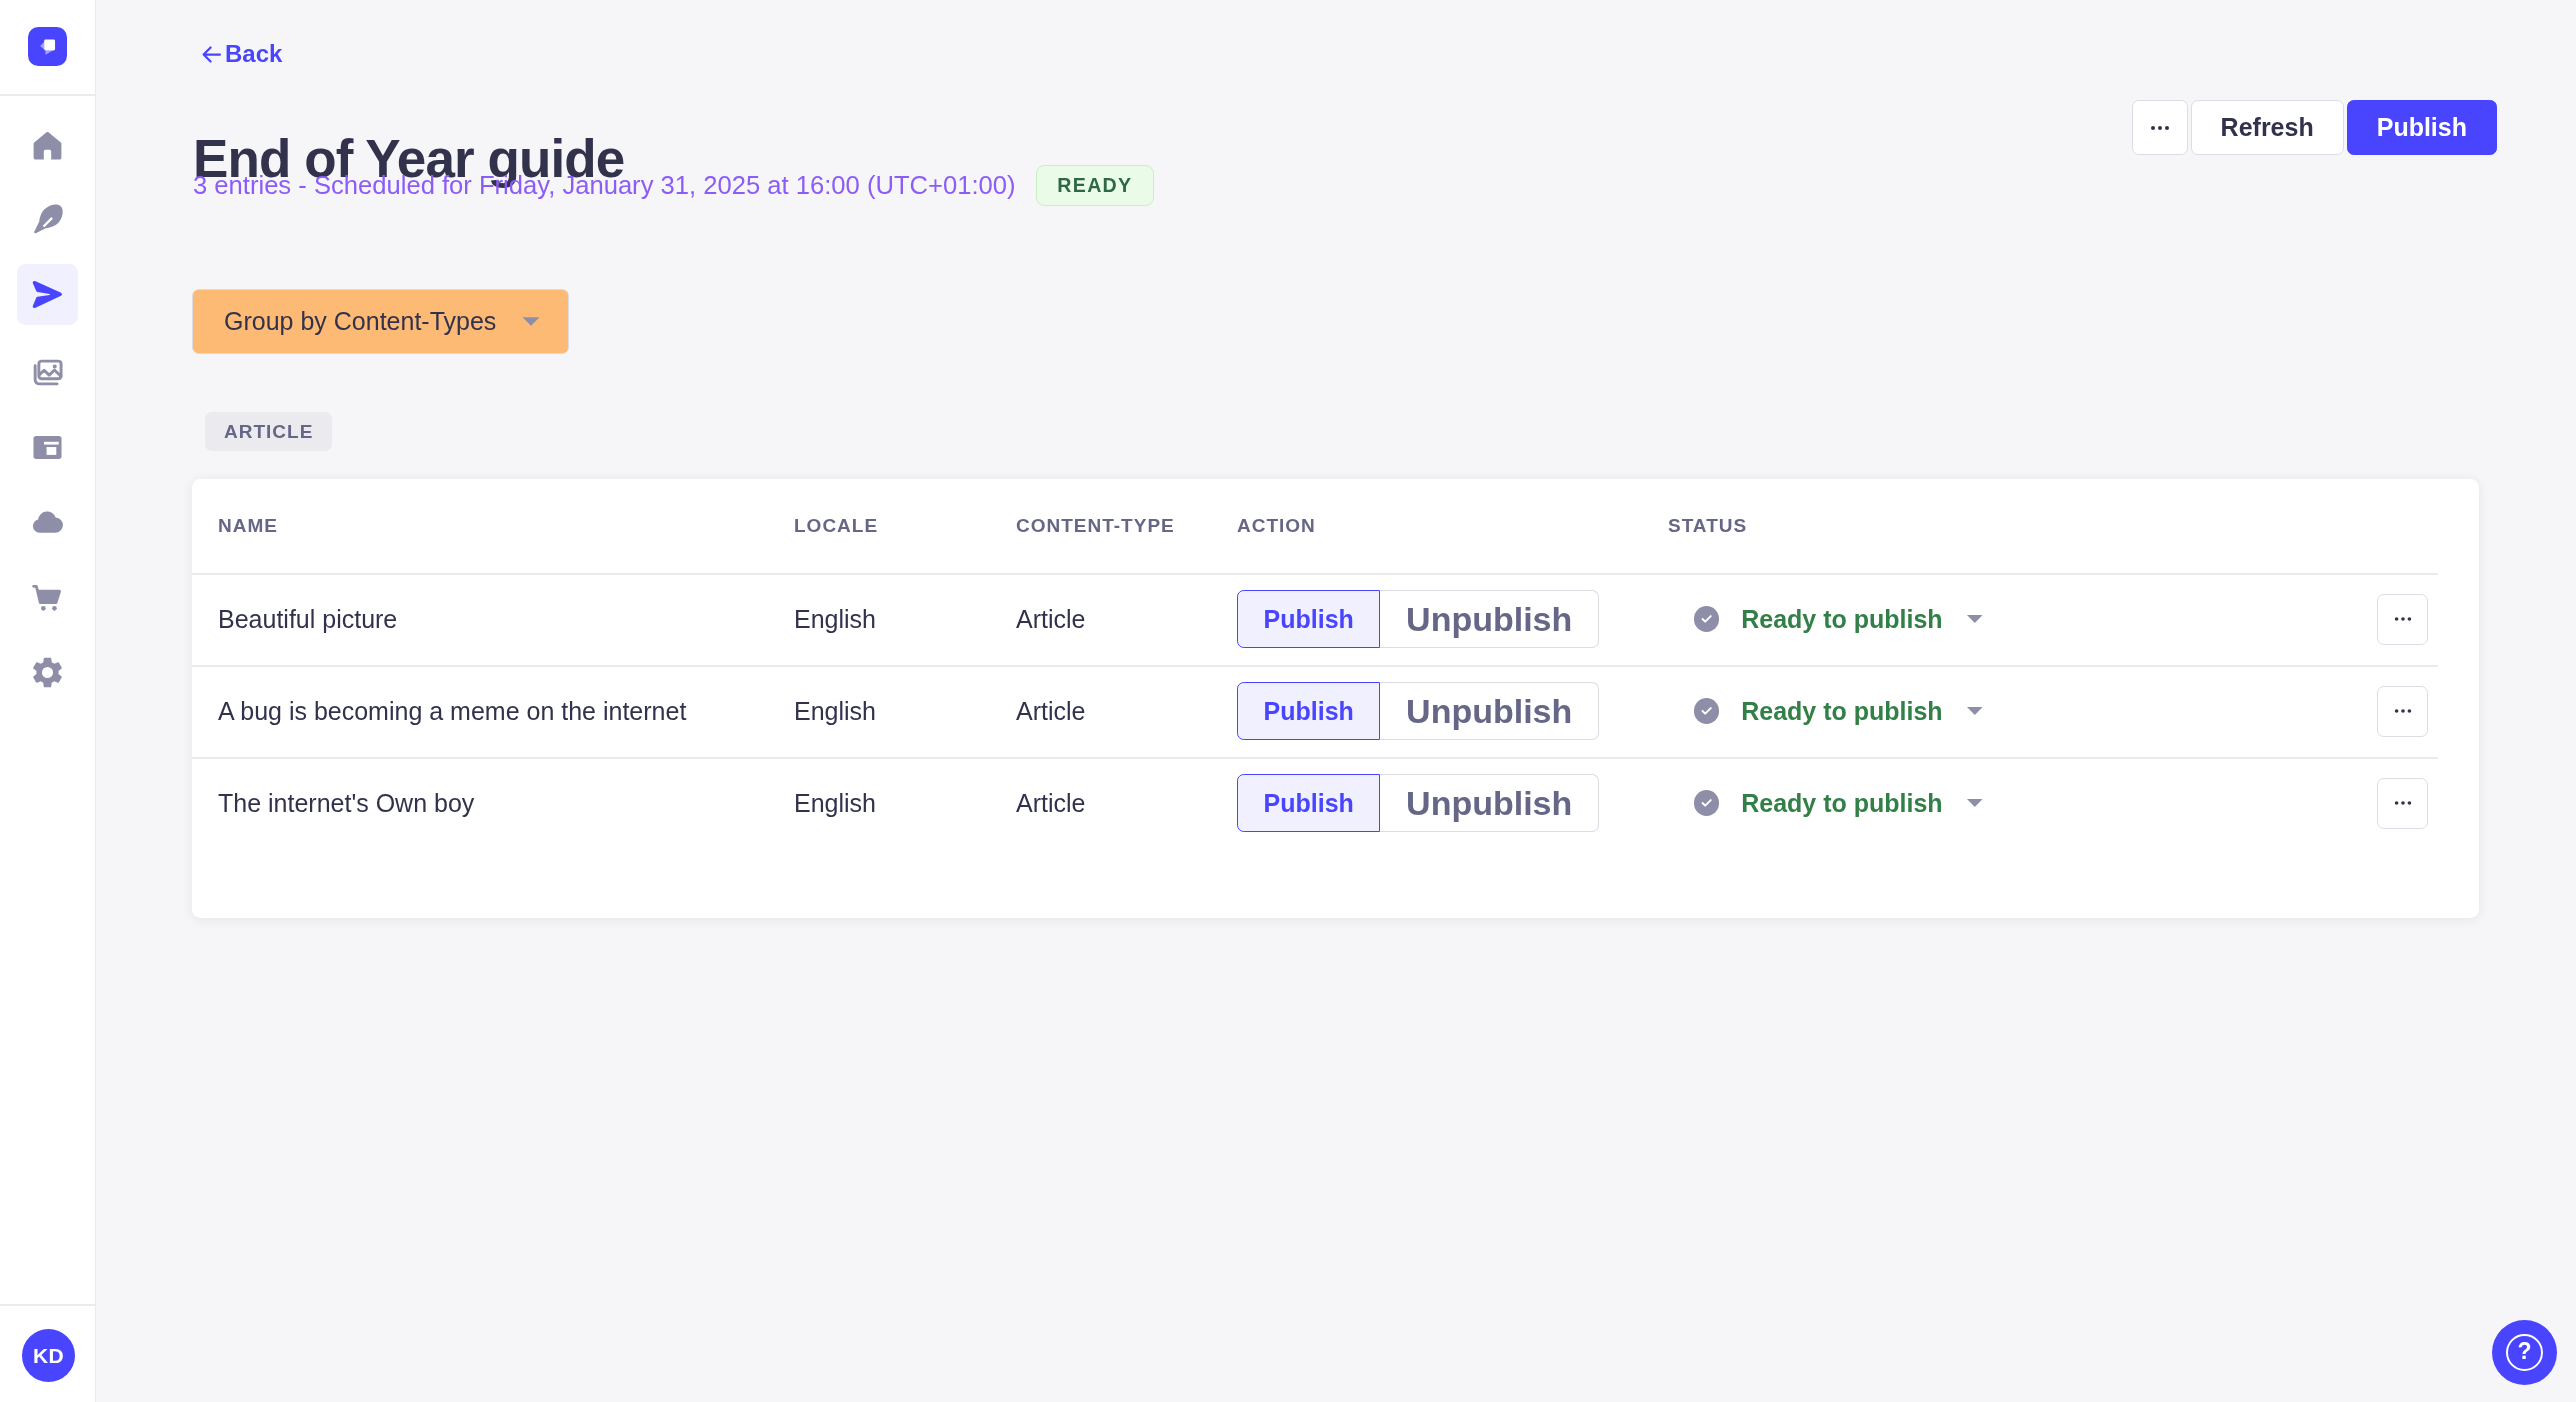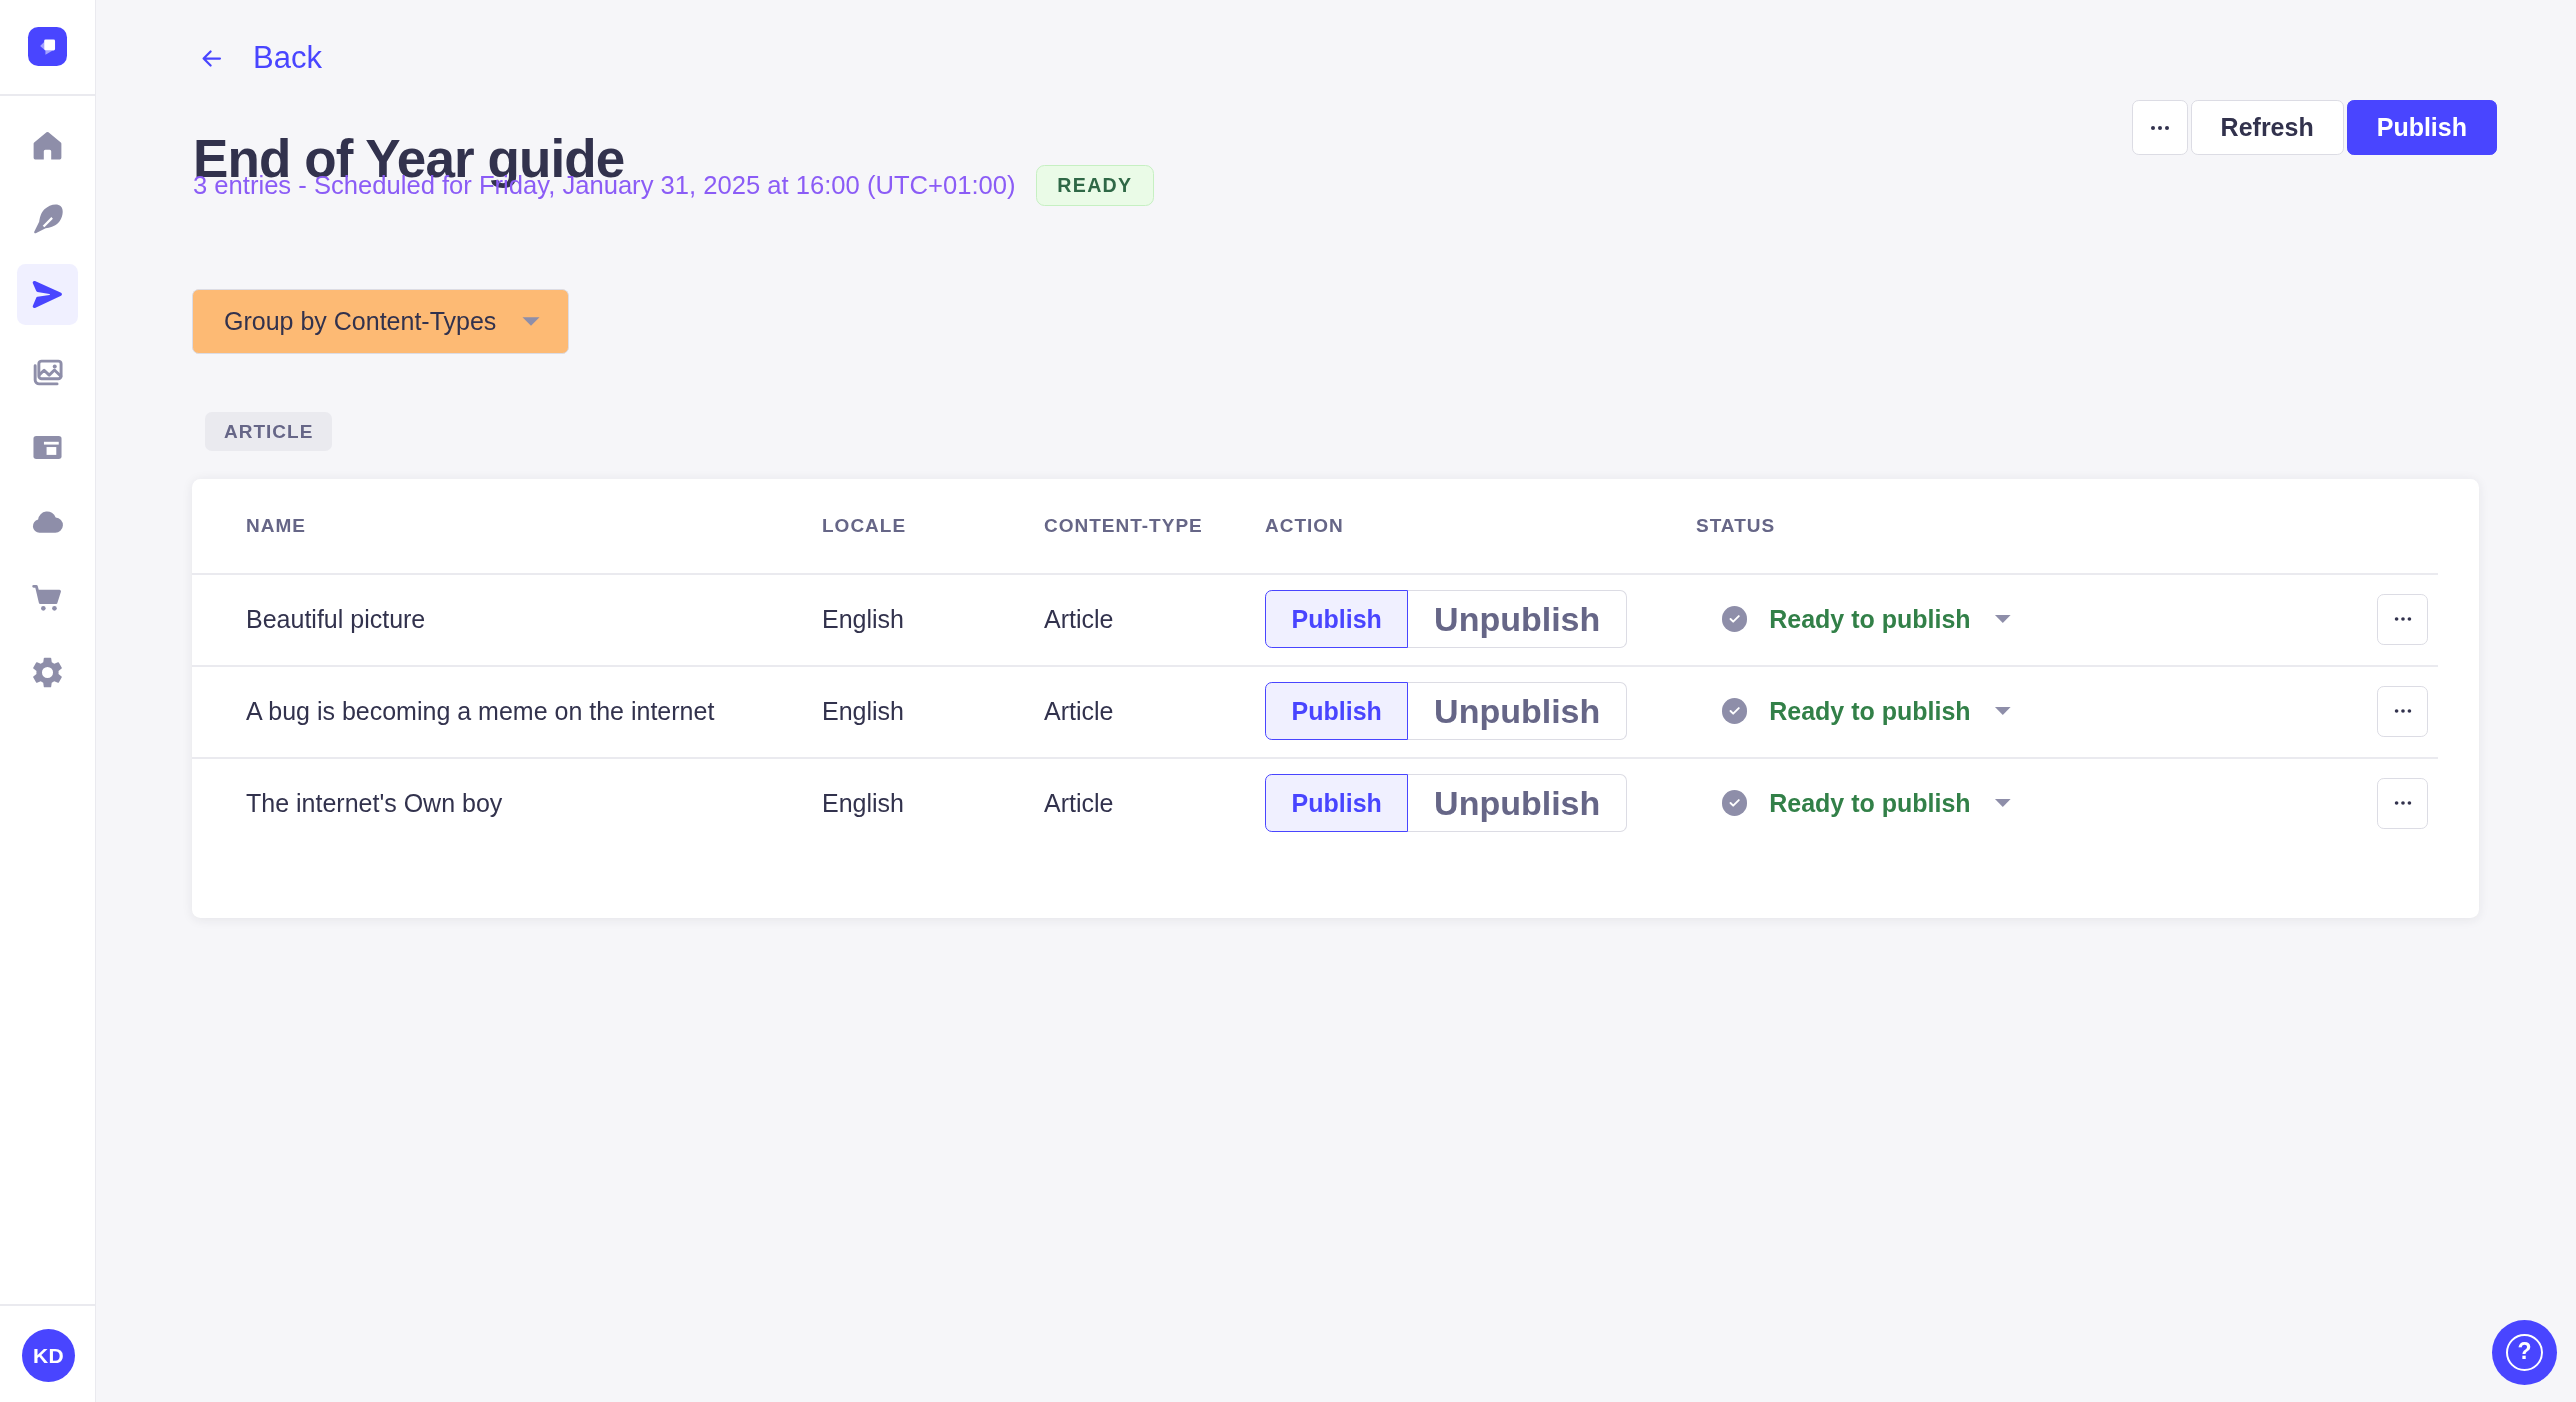--- a/index.html
+++ b/index.html
@@ -10,21 +10,21 @@
   }
   
   .sidebar{position:absolute;left:0;top:0;width:96px;height:100%;background:#fff;border-right:1.7px solid #eaeaef;}
   .logo-btn{position:absolute;left:28px;top:27px;width:39px;height:39px;border-radius:10.2px;background:#4945ff;display:flex;align-items:center;justify-content:center;cursor:pointer;}
   .sb-divider{position:absolute;left:0;width:100%;height:1.7px;background:#eaeaef;}
   .nav-item{position:absolute;left:17px;width:61px;height:61px;border-radius:8.5px;display:flex;align-items:center;justify-content:center;cursor:pointer;}
   .nav-item.active{background:#f0f0ff;}
   .avatar{position:absolute;left:22px;top:1329px;width:53px;height:53px;border-radius:50%;background:#4945ff;color:#fff;
     display:flex;align-items:center;justify-content:center;font-size:21px;font-weight:700;cursor:pointer;letter-spacing:0.4px;}
   
-  .back-link{position:absolute;left:198px;top:40px;display:flex;align-items:center;gap:28px;color:#4945ff;font-size:31px;font-weight:400;cursor:pointer;}
+  .back-link{position:absolute;left:198px;top:40px;display:flex;align-items:center;gap:0;color:#4945ff;font-size:24px;font-weight:700;cursor:pointer;}
   .page-title{position:absolute;left:193px;top:90px;font-size:53px;line-height:65px;font-weight:700;color:#32324d;letter-spacing:-0.9px;}
   .subtitle-row{position:absolute;left:193px;top:164px;height:43px;display:flex;align-items:center;gap:20.4px;}
   .subtitle{font-size:25.6px;color:#8b5cf6;}
   .ready-badge{height:41px;padding:0 20.4px;display:flex;align-items:center;background:#eafbe7;border:1.7px solid #c6f0c2;border-radius:8.5px;
     color:#2f6846;font-size:19.6px;font-weight:700;letter-spacing:1.3px;}
   .header-actions{position:absolute;top:100px;right:79px;display:flex;gap:3px;height:55px;}
   .btn{display:flex;align-items:center;justify-content:center;height:55px;border-radius:6.8px;font-size:25px;font-weight:600;cursor:pointer;font-family:inherit;}
   .btn-ghost{background:#fff;border:1.7px solid #dcdce4;color:#32324d;}
   .btn-more{width:56px;background:#fff;border:1.7px solid #dcdce4;}
   .btn-primary{background:#4945ff;border:1.7px solid #4945ff;color:#fff;}
@@ -33,21 +33,21 @@
   .groupby{position:absolute;left:192px;top:289px;width:377px;height:65px;background:#fdba74;border:1.7px solid #dcdce4;border-radius:6.8px;
     display:flex;align-items:center;padding:0 25.6px 0 31px;cursor:pointer;}
   .groupby-label{font-size:25px;color:#32324d;}
   .groupby .caret{margin-left:auto;}
   
   .group-badge{position:absolute;left:205px;top:412px;height:39px;padding:0 19px;background:#eaeaef;border-radius:6.8px;
     display:flex;align-items:center;font-size:19px;font-weight:700;letter-spacing:1px;color:#666687;}
   
   .card{position:absolute;left:192px;top:479px;width:2287px;height:439px;background:#fff;border-radius:8.5px;
     box-shadow:0 1.7px 10.2px rgba(33,33,52,.08);}
-  .t-head,.t-row{display:grid;grid-template-columns:576px 222px 221px 431px 1fr 153px;align-items:center;padding-left:54px;}
+  .t-head,.t-row{display:grid;grid-template-columns:576px 222px 221px 431px 1fr 153px;align-items:center;padding-left:26px;}
   .t-head{height:94px;}
   .t-row{height:92px;position:relative;}
   .t-row::before{content:"";position:absolute;left:0;right:41px;top:0;height:1.7px;background:#eaeaef;}
   .th{font-size:19px;font-weight:700;letter-spacing:1px;color:#666687;}
   .td{font-size:25px;color:#32324d;}
   .seg{display:inline-flex;}
   .seg-publish{height:58px;padding:0 25.6px;display:flex;align-items:center;background:#f0f0ff;border:1.7px solid #4945ff;
     border-radius:6.8px 0 0 6.8px;color:#4945ff;font-size:25px;font-weight:700;cursor:pointer;font-family:inherit;}
   .seg-unpublish{height:58px;padding:0 25.6px;display:flex;align-items:center;background:#fff;border:1.7px solid #dcdce4;border-left:none;
     border-radius:0 6.8px 6.8px 0;color:#666687;font-size:34px;font-weight:600;cursor:pointer;font-family:inherit;}

